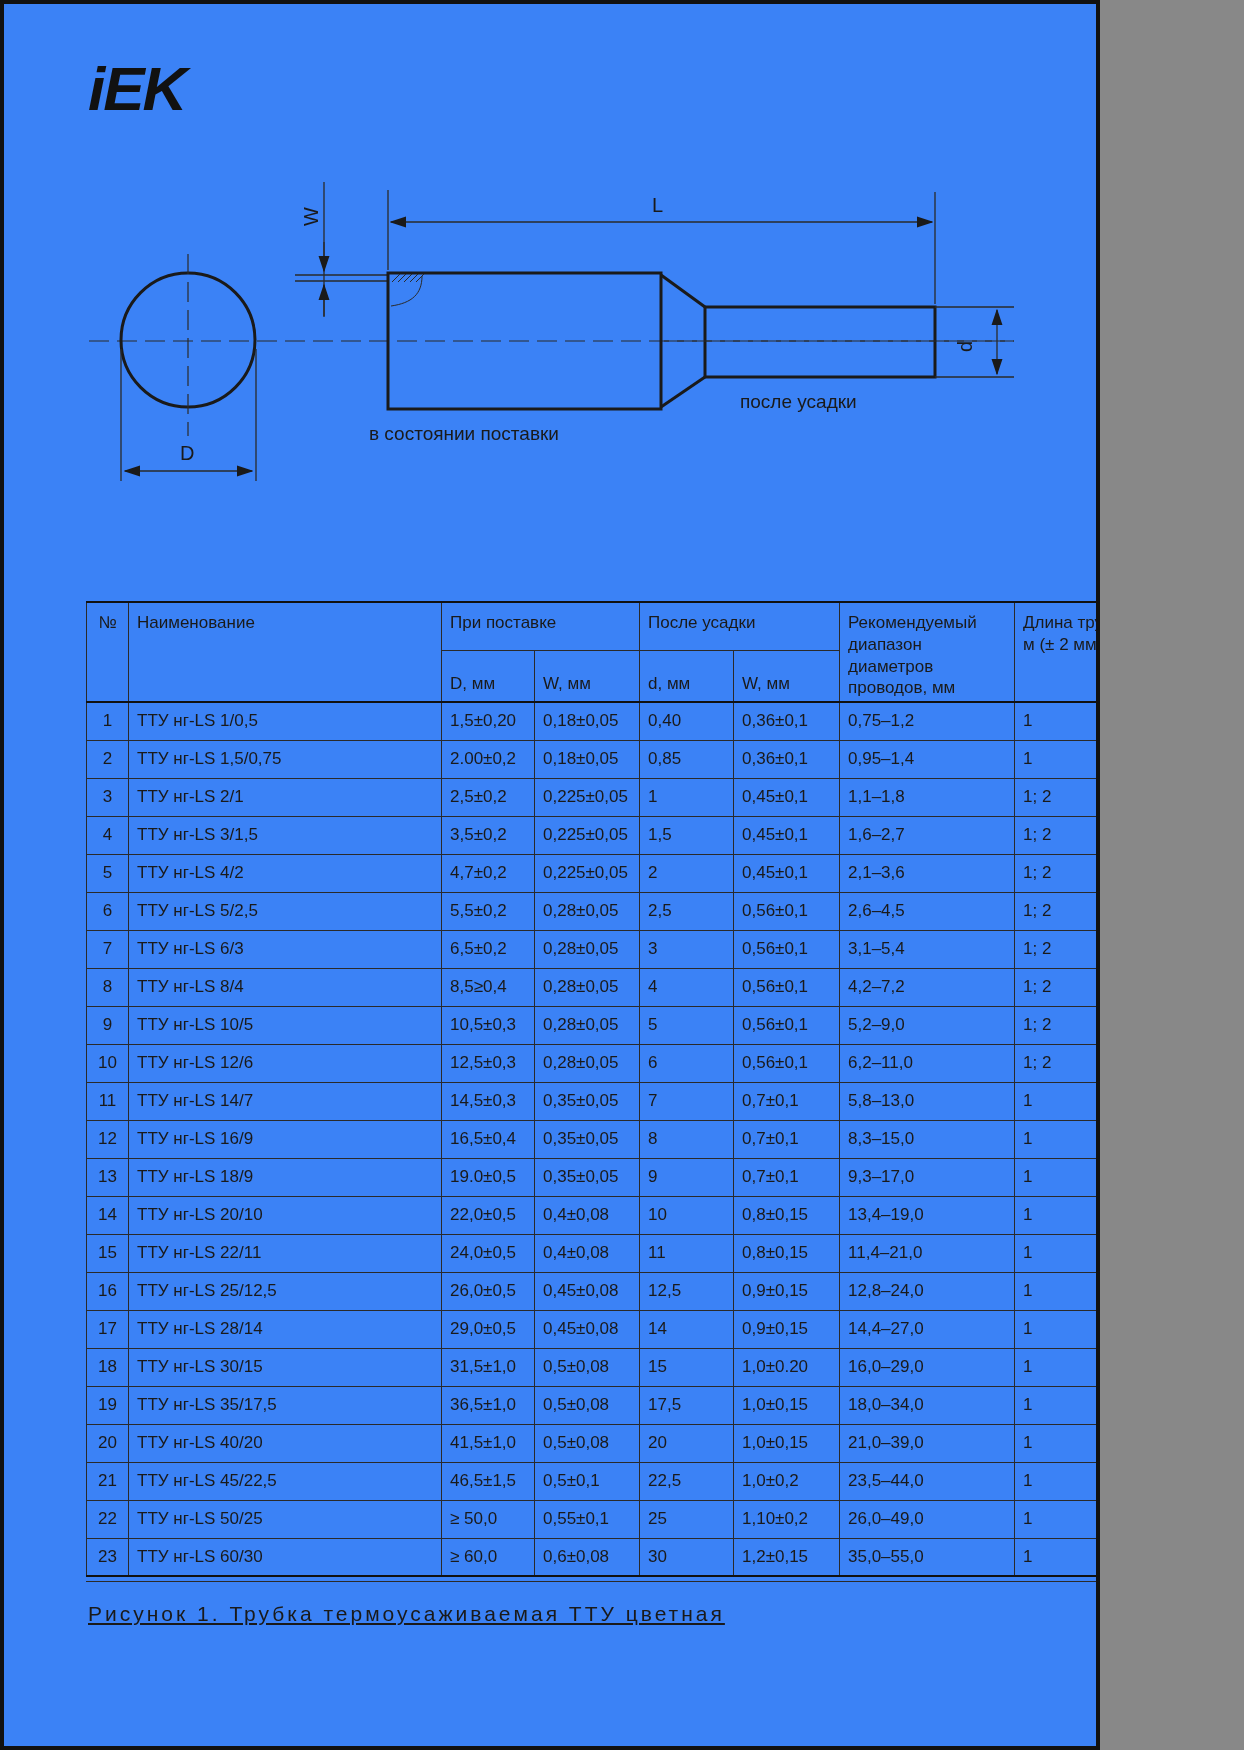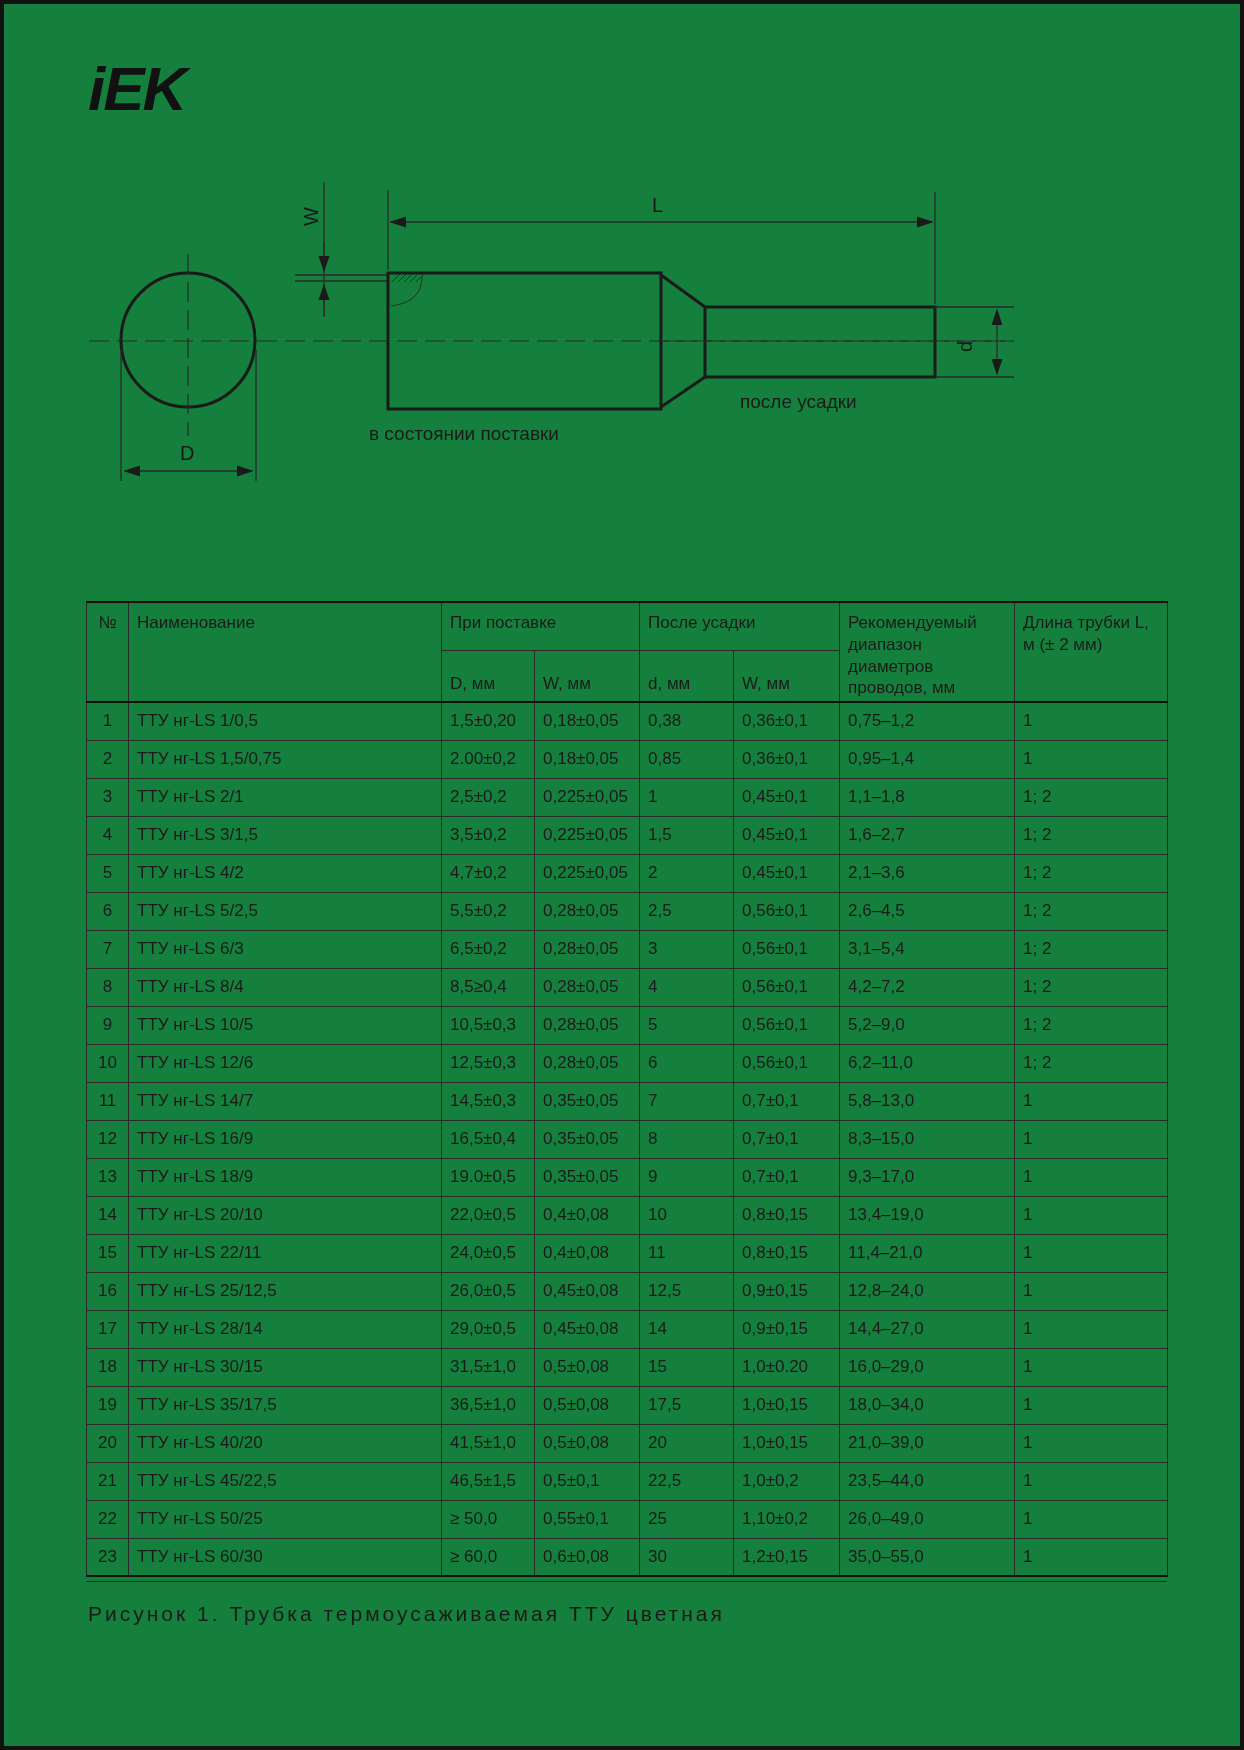--- a/index.html
+++ b/index.html
@@ -1,19 +1,19 @@
 <!DOCTYPE html>
 <html><head>
 <meta charset="utf-8">
 <style>
   html,body{margin:0;padding:0;background:#888;}
   .page{
     position:relative;
-    width:1244px;height:1750px;
-    background:#15803d;
+    width:1100px;height:1750px;
+    background:#3b82f6;
     border:4px solid #111;
     box-sizing:border-box;
     font-family:"Liberation Sans", sans-serif;
     color:#1a1a1a;
     overflow:hidden;
   }
   
   .logo{
     position:absolute;left:82px;top:46px;width:140px;height:78px;
   }
@@ -57,21 +57,21 @@
   table.spec tbody tr{height:38px;}
   table.spec tbody td{vertical-align:middle;}
   table.spec .c-num{text-align:center;padding-left:2px;padding-right:2px;}
   col.w-num{width:42px;} col.w-name{width:313px;}
   col.w-d1{width:93px;} col.w-w1{width:105px;}
   col.w-d2{width:94px;} col.w-w2{width:106px;}
   col.w-range{width:175px;} col.w-len{width:153px;}
   
   .fig-caption{
     position:absolute;left:84px;top:1598px;
-    font-size:21px;letter-spacing:3px;color:#1a1a1a;
+    font-size:21px;letter-spacing:3px;color:#1a1a1a;text-decoration:underline;
   }
 </style>
 </head>
 <body>
 
 <div class="page">
 
   <svg class="logo" viewBox="0 0 140 78">
     <text x="2" y="60">iEK</text>
   </svg>
@@ -156,21 +156,21 @@
           <th>d, мм</th>
           <th>W, мм</th>
         </tr>
       </thead>
       <tbody>
           <tr>
             <td class="c-num">1</td>
             <td>ТТУ нг-LS 1/0,5</td>
             <td>1,5±0,20</td>
             <td>0,18±0,05</td>
-            <td>0,38</td>
+            <td>0,40</td>
             <td>0,36±0,1</td>
             <td>0,75–1,2</td>
             <td>1</td>
           </tr>
           <tr>
             <td class="c-num">2</td>
             <td>ТТУ нг-LS 1,5/0,75</td>
             <td>2.00±0,2</td>
             <td>0,18±0,05</td>
             <td>0,85</td>

